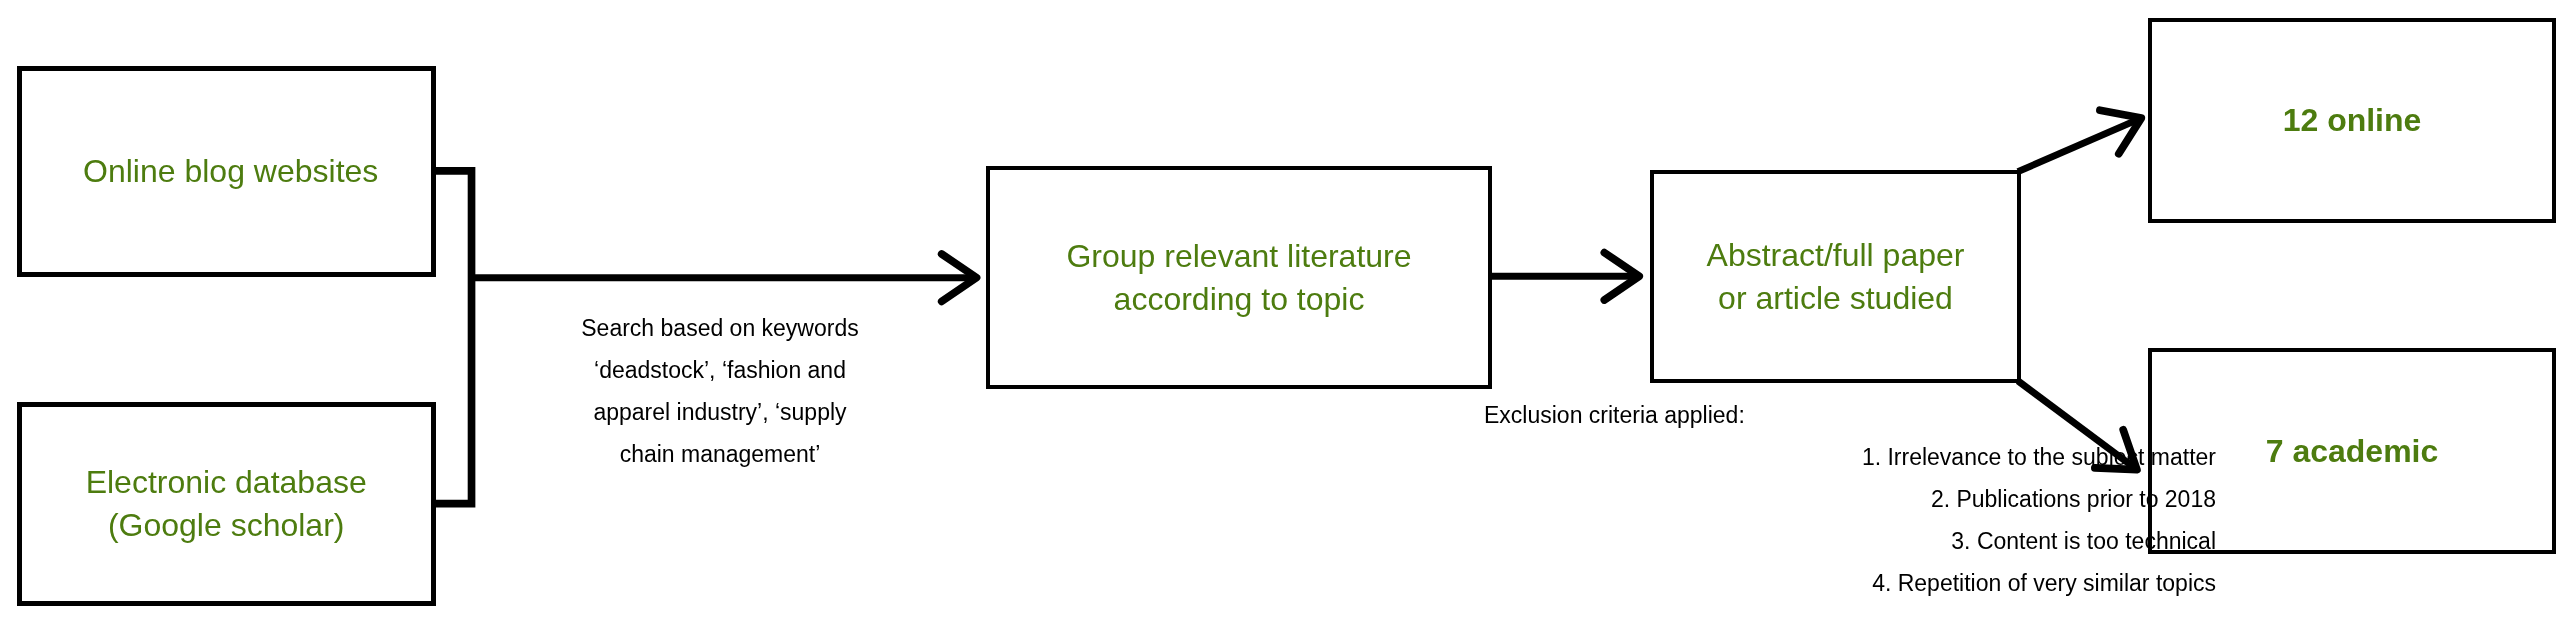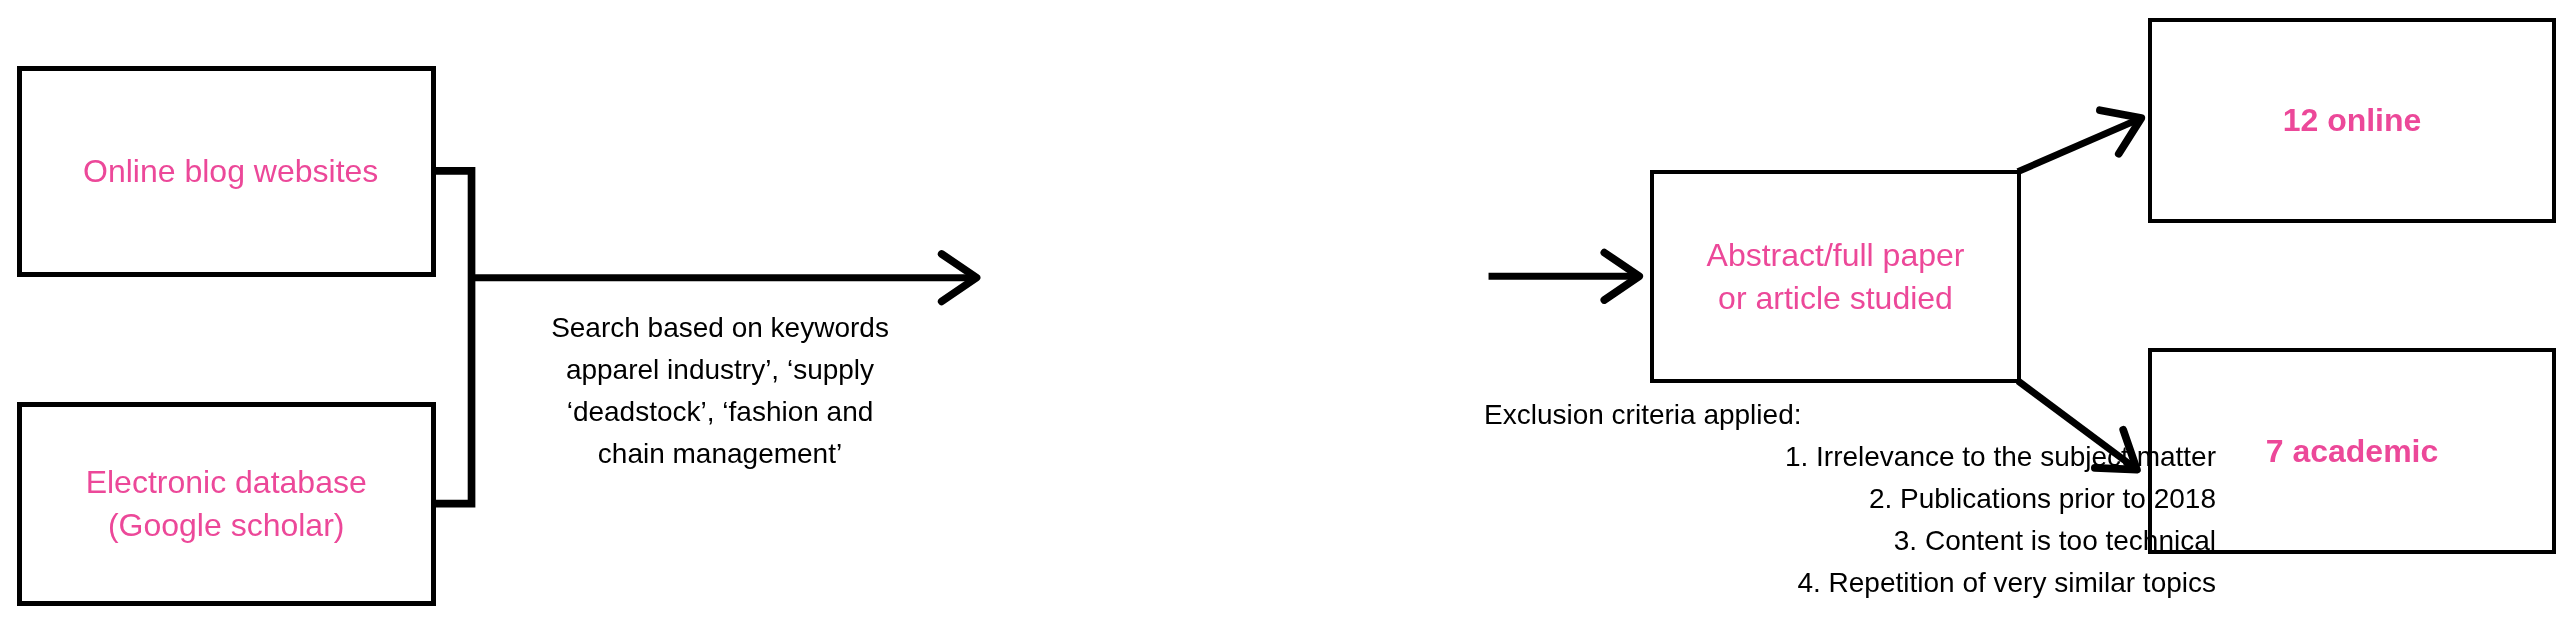--- a/index.html
+++ b/index.html
@@ -28,31 +28,31 @@
     background: #ffffff;
     border: 4.9px solid #000000;
     box-sizing: border-box;
     display: flex;
     flex-direction: column;
     align-items: center;
     justify-content: center;
     text-align: center;
     font-size: 32px;
     line-height: 43px;
-    color: #ec4899;
+    color: #4d7c0f;
   }
   .flow-box.result {
     border-width: 4.2px;
     font-weight: 700;
   }
   .box-line { white-space: nowrap; }
 
   .float-label {
     position: absolute;
-    font-size: 28px;
+    font-size: 23px;
     line-height: 42px;
     color: #000000;
   }
   .float-label.centered { text-align: center; }
 
   #exclusion-block .excl-item { padding-left: 33px; white-space: nowrap; text-align: right; }
   #exclusion-block .excl-title { white-space: nowrap; }
 
   
   #box-source-blog      { left: 16.7px;   top: 66px;  width: 419px; height: 211px; padding-left: 9px; }
@@ -90,38 +90,42 @@
 
   <div class="flow-box" id="box-source-blog" style="border-width:5.6px">
     <div class="box-line">Online blog websites</div>
   </div>
 
   <div class="flow-box" id="box-source-database" style="border-width:5.6px">
     <div class="box-line">Electronic database</div>
     <div class="box-line">(Google scholar)</div>
   </div>
 
+  <div class="flow-box" id="box-group-literature">
+    <div class="box-line">Group relevant literature</div>
+    <div class="box-line">according to topic</div>
+  </div>
 
   <div class="flow-box" id="box-abstract-studied">
     <div class="box-line">Abstract/full paper</div>
     <div class="box-line">or article studied</div>
   </div>
 
   <div class="flow-box result" id="box-result-blog">
     <div class="box-line">12 online</div>
   </div>
 
   <div class="flow-box result" id="box-result-academic">
     <div class="box-line">7 academic</div>
   </div>
 
   <div class="float-label centered" id="keywords-label">
     <div>Search based on keywords</div>
+    <div>‘deadstock’, ‘fashion and</div>
     <div>apparel industry’, ‘supply</div>
-    <div>‘deadstock’, ‘fashion and</div>
     <div>chain management’</div>
   </div>
 
   <div class="float-label" id="exclusion-block">
     <div class="excl-title">Exclusion criteria applied:</div>
     <div class="excl-item">1. Irrelevance to the subject matter</div>
     <div class="excl-item">2. Publications prior to 2018</div>
     <div class="excl-item">3. Content is too technical</div>
     <div class="excl-item">4. Repetition of very similar topics</div>
   </div>

